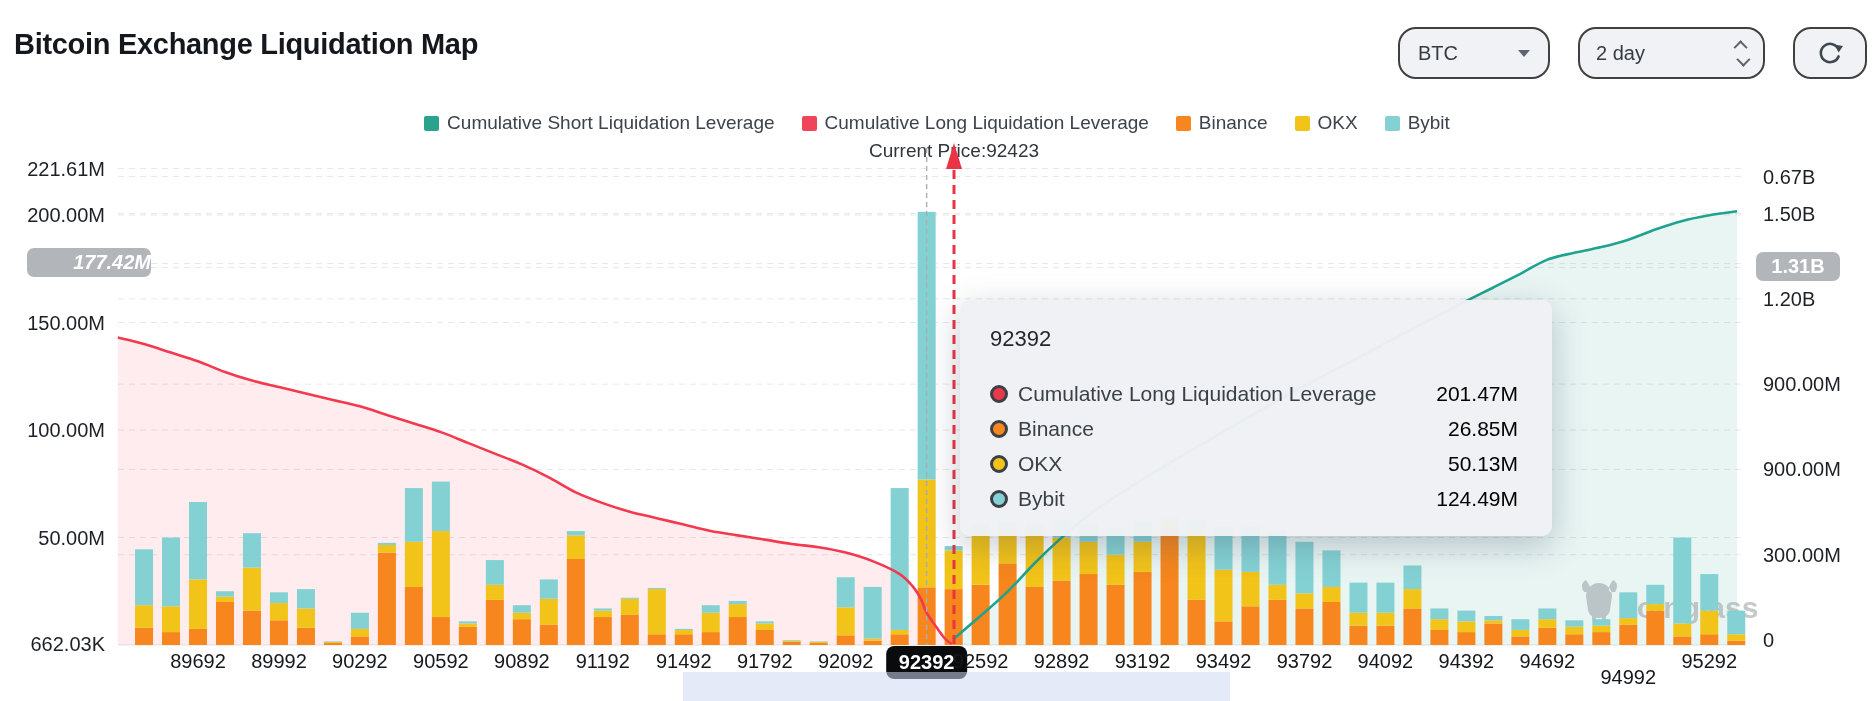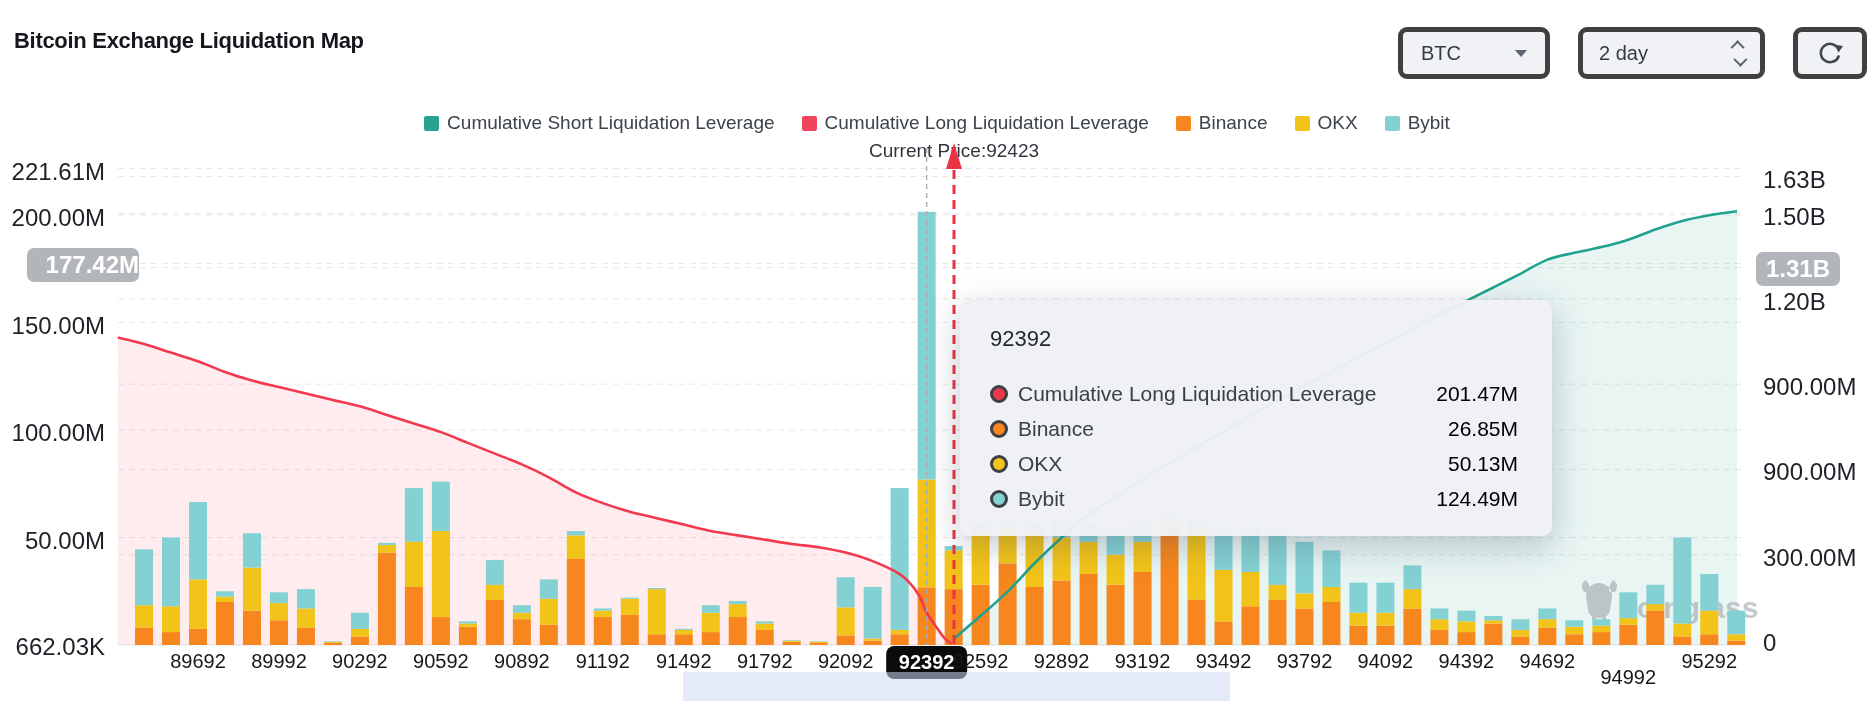--- a/index.html
+++ b/index.html
@@ -1,39 +1,39 @@
 <!DOCTYPE html>
 <html><head>
 <meta charset="utf-8">
 <style>
   html,body{margin:0;padding:0}
   body{width:1874px;height:701px;position:relative;background:#fff;overflow:hidden;
        font-family:"Liberation Sans",sans-serif;color:#1b1e24;}
-  .page-title{position:absolute;left:14px;top:28px;font-size:22px;font-weight:700;color:#14171c;letter-spacing:-0.3px}
+  .page-title{position:absolute;left:14px;top:28px;font-size:29px;font-weight:700;color:#14171c;letter-spacing:-0.3px}
   
-  .ctl{position:absolute;top:27px;height:52px;background:#f0f2f5;border:5px solid #404040;border-radius:9px;
+  .ctl{position:absolute;top:27px;height:52px;background:#f0f2f5;border:2px solid #404040;border-radius:18px;
        box-sizing:border-box;display:flex;align-items:center;font-size:20px;color:#343b44;cursor:pointer}
   #coinSelect{left:1398px;width:152px;padding:0 18px;justify-content:space-between}
   #intervalSelect{left:1578px;width:187px;padding:0 16px;justify-content:space-between}
   #refreshBtn{left:1793px;width:74px;justify-content:center}
   .caret-down{width:0;height:0;border-left:6px solid transparent;border-right:6px solid transparent;border-top:7px solid #5b6470}
   .stepper{display:flex;flex-direction:column;gap:5px;align-items:center}
   .chev{width:8px;height:8px;border-left:2px solid #5b6470;border-top:2px solid #5b6470;display:block}
   .chev.up{transform:rotate(45deg) translateY(2px)}
   .chev.down{transform:rotate(225deg) translateY(2px)}
   
   #legend{position:absolute;left:0;top:112px;width:1874px;display:flex;justify-content:center;gap:27px;
           font-size:19px;color:#3c434c;align-items:center}
   .lg-item{display:flex;align-items:center;gap:8px;cursor:pointer}
   .lg-sq{width:15px;height:15px;border-radius:2px;display:inline-block}
   .curprice{position:absolute;left:954px;top:140px;transform:translateX(-50%);font-size:19px;color:#30363d}
   
   #chart{position:absolute;left:0;top:0;width:1874px;height:701px}
   
-  .ylab{position:absolute;font-size:24px;color:#1d2127;white-space:nowrap}
+  .ylab{position:absolute;font-size:20px;color:#1d2127;white-space:nowrap}
   .ylab.left{width:100px;text-align:right}
   .badge{background:#b2b5ba;color:#fff;font-weight:700;border-radius:7px;text-align:center;padding:3px 0}
   .xlab{position:absolute;top:650px;transform:translateX(-50%);font-size:20px;color:#16181d;font-weight:500;white-space:nowrap}
   .xlab.badge-x{background:#0a0b0c;color:#fff;border-radius:8px;padding:5px 13px;top:646px;font-weight:700}
   .strip{position:absolute;left:683px;top:672px;width:547px;height:29px;background:rgba(205,216,243,0.55)}
   
   .tooltip{position:absolute;left:960px;top:300px;width:592px;height:236px;background:rgba(238,241,244,0.97);
            border-radius:10px;box-shadow:0 10px 34px rgba(55,65,85,0.28);box-sizing:border-box}
   .ttitle{position:absolute;left:30px;top:26px;font-size:22px;color:#23272e}
   .trows{position:absolute;left:30px;right:34px;top:76px}
@@ -416,28 +416,28 @@
       <path d="M 117.84861 337.55 C 122.21150833333333 338.625, 135.16526833333333 341.4916666666667, 144.026 344 C 152.8867316666667 346.5083333333333, 162.01733333333334 349.73333333333335, 171.013 352.6 C 180.00866666666667 355.4666666666667, 189.00433333333334 357.975, 198 361.2 C 206.99566666666666 364.42499999999995, 215.99133333333333 368.72499999999997, 224.987 371.95 C 233.98266666666666 375.175, 242.97833333333332 378.0416666666667, 251.974 380.55 C 260.9696666666667 383.05833333333334, 269.9653333333333 384.85, 278.961 387 C 287.9566666666667 389.15, 296.9523333333333 391.30000000000007, 305.948 393.45000000000005 C 314.9436666666667 395.6, 323.9393333333333 397.75, 332.935 399.9 C 341.9306666666667 402.04999999999995, 350.92633333333333 403.8416666666667, 359.922 406.35 C 368.9176666666667 408.85833333333335, 377.91333333333336 412.08333333333337, 386.909 414.95000000000005 C 395.9046666666666 417.8166666666667, 404.90033333333326 420.68333333333334, 413.89599999999996 423.55 C 422.89166666666665 426.4166666666667, 431.88733333333334 428.92499999999995, 440.88300000000004 432.15 C 449.87866666666673 435.375, 458.87433333333337 439.31666666666666, 467.87 442.9 C 476.86566666666664 446.4833333333333, 485.8613333333333 450.06666666666666, 494.85699999999997 453.65 C 503.85266666666666 457.2333333333333, 512.8483333333334 460.4583333333333, 521.844 464.4 C 530.8396666666667 468.34166666666664, 539.8353333333333 472.64166666666665, 548.831 477.3 C 557.8266666666667 481.95833333333337, 566.8223333333333 488.05, 575.818 492.35 C 584.8136666666667 496.65000000000003, 593.8093333333334 499.875, 602.8050000000001 503.1 C 611.8006666666668 506.32500000000005, 620.7963333333332 509.1916666666667, 629.7919999999999 511.70000000000005 C 638.7876666666666 514.2083333333334, 647.7833333333333 516, 656.779 518.15 C 665.7746666666667 520.3, 674.7703333333334 522.45, 683.7660000000001 524.6 C 692.7616666666668 526.75, 701.7573333333333 529.2583333333333, 710.753 531.05 C 719.7486666666667 532.8416666666666, 728.7443333333333 533.9166666666667, 737.74 535.35 C 746.7356666666667 536.7833333333333, 755.7313333333333 538.2166666666667, 764.727 539.65 C 773.7226666666667 541.0833333333333, 782.7183333333332 542.6958333333334, 791.7139999999999 543.95 C 800.7096666666666 545.2041666666667, 809.7053333333333 545.7416666666667, 818.701 547.175 C 827.6966666666667 548.6083333333332, 836.6923333333333 550.2208333333333, 845.688 552.55 C 854.6836666666667 554.8791666666666, 863.6793333333333 557.5666666666666, 872.675 561.15 C 881.6706666666666 564.7333333333333, 892.91525 569.75, 899.662 574.05 C 906.40875 578.3499999999999, 909.5572333333333 582.6500000000001, 913.1555 586.95 C 916.7537666666666 591.25, 919.0026833333334 595.5500000000001, 921.2516 599.85 C 923.5005166666667 604.15, 924.0402566666667 608.0916666666667, 926.649 612.75 C 929.2577433333333 617.4083333333333, 933.8455333333333 623.5, 936.90406 627.8 C 939.9625866666667 632.0999999999999, 942.5263516666668 635.8625, 945.00016 638.55 C 947.4739683333333 641.2375, 950.6224516666666 643.0291666666666, 951.74691 643.925" fill="none" stroke="#f2394e" stroke-width="2.6"></path>
       <path d="M 953.09626 639.4314 C 957.6840500000001 635.4985833333334, 971.5373766666667 623.7949000000001, 980.623 615.8345 C 989.7086233333334 607.8741, 998.6143333333333 600.4349166666666, 1007.61 591.669 C 1016.6056666666667 582.9030833333334, 1025.6013333333333 572.2418333333334, 1034.597 563.239 C 1043.5926666666667 554.2361666666667, 1052.5883333333331 545.7071666666667, 1061.5839999999998 537.652 C 1070.5796666666665 529.5968333333334, 1079.5753333333332 521.7785833333334, 1088.571 514.908 C 1097.5666666666666 508.0374166666667, 1106.5623333333333 502.35141666666664, 1115.558 496.4285 C 1124.5536666666667 490.50558333333333, 1133.5493333333334 484.91435, 1142.545 479.3705 C 1151.5406666666668 473.82665, 1160.5363333333335 468.5197166666666, 1169.5320000000002 463.1654 C 1178.5276666666668 457.81108333333333, 1187.5233333333333 452.50415, 1196.519 447.2446 C 1205.5146666666667 441.98505, 1214.5103333333334 436.8202666666667, 1223.506 431.60810000000004 C 1232.5016666666668 426.39593333333335, 1241.4973333333332 421.1363833333333, 1250.493 415.97159999999997 C 1259.4886666666666 410.80681666666663, 1268.4843333333333 405.64203333333336, 1277.48 400.61940000000004 C 1286.4756666666667 395.5967666666667, 1295.4713333333334 390.6689, 1304.467 385.8358 C 1313.4626666666668 381.0027, 1322.4583333333333 376.3591333333334, 1331.454 371.62080000000003 C 1340.4496666666666 366.8824666666667, 1349.4453333333333 362.14413333333334, 1358.441 357.4058 C 1367.4366666666667 352.66746666666666, 1376.4323333333332 347.92913333333337, 1385.4279999999999 343.1908 C 1394.4236666666666 338.4524666666667, 1403.4193333333333 333.71413333333334, 1412.415 328.9758 C 1421.4106666666667 324.23746666666665, 1430.4063333333334 319.45175, 1439.402 314.7608 C 1448.3976666666667 310.06985000000003, 1457.3933333333332 305.37890000000004, 1466.389 300.8301 C 1475.3846666666666 296.2813, 1484.3803333333333 291.9694166666667, 1493.376 287.468 C 1502.3716666666667 282.96658333333335, 1511.3673333333334 278.4651666666667, 1520.363 273.8216 C 1529.3586666666667 269.1780333333333, 1538.3543333333332 263.1129666666667, 1547.35 259.6066 C 1556.3456666666666 256.10023333333334, 1565.3413333333333 254.8682666666667, 1574.337 252.78340000000003 C 1583.3326666666667 250.69853333333336, 1592.3283333333334 249.27703333333332, 1601.324 247.0974 C 1610.3196666666668 244.91776666666667, 1619.3153333333332 242.64336666666668, 1628.311 239.7056 C 1637.3066666666666 236.76783333333333, 1646.3023333333333 232.5981, 1655.298 229.4708 C 1664.2936666666667 226.3435, 1673.2893333333334 223.31096666666667, 1682.285 220.9418 C 1691.2806666666668 218.57263333333333, 1700.1413983333332 216.86683333333335, 1709.272 215.25580000000002 C 1718.4026016666667 213.6447666666667, 1732.4358416666666 211.93896666666666, 1737.06861 211.2756" fill="none" stroke="#1fa28e" stroke-width="2.6"></path>
       <line x1="926.649" x2="926.649" y1="148" y2="645" stroke="#a9adb4" stroke-width="1.4" stroke-dasharray="5 4"></line>
       <line x1="954" x2="954" y1="170" y2="645" stroke="#ea3344" stroke-width="3" stroke-dasharray="9 6"></line>
       <path d="M 954 143 L 946 169 L 962 169 Z" fill="#ea3344"></path>
     </svg>
 
   <div id="yleft">
       <div class="ylab left" style="left: 5px; top: 157.538px;">221.61M</div>
       <div class="ylab left" style="left: 5px; top: 204px;">200.00M</div>
-      <div class="ylab left badge" style="left: 27px; width: 112px; top: 247.547px;">177.42M</div>
+      <div class="ylab left badge" style="left: 27px; width: 124px; top: 247.547px; font-style: italic;">177.42M</div>
       <div class="ylab left" style="left: 5px; top: 311.5px;">150.00M</div>
       <div class="ylab left" style="left: 5px; top: 419px;">100.00M</div>
       <div class="ylab left" style="left: 5px; top: 526.5px;">50.00M</div>
       <div class="ylab left" style="left: 5px; top: 632.577px;">662.03K</div>
     </div>
   <div id="yright">
-      <div class="ylab" style="left: 1763px; top: 165.591px;">1.63B</div>
+      <div class="ylab" style="left: 1763px; top: 165.591px;">0.67B</div>
       <div class="ylab" style="left: 1763px; top: 202.55px;">1.50B</div>
       <div class="ylab badge" style="left: 1756px; width: 84px; top: 251.567px;">1.31B</div>
       <div class="ylab" style="left: 1763px; top: 287.84px;">1.20B</div>
       <div class="ylab" style="left: 1763px; top: 373.13px;">900.00M</div>
       <div class="ylab" style="left: 1763px; top: 458.42px;">900.00M</div>
       <div class="ylab" style="left: 1763px; top: 543.71px;">300.00M</div>
       <div class="ylab" style="left: 1763px; top: 629px;">0</div>
     </div>
   <div id="xaxis">
       <div class="xlab" style="left: 198px;">89692</div>

